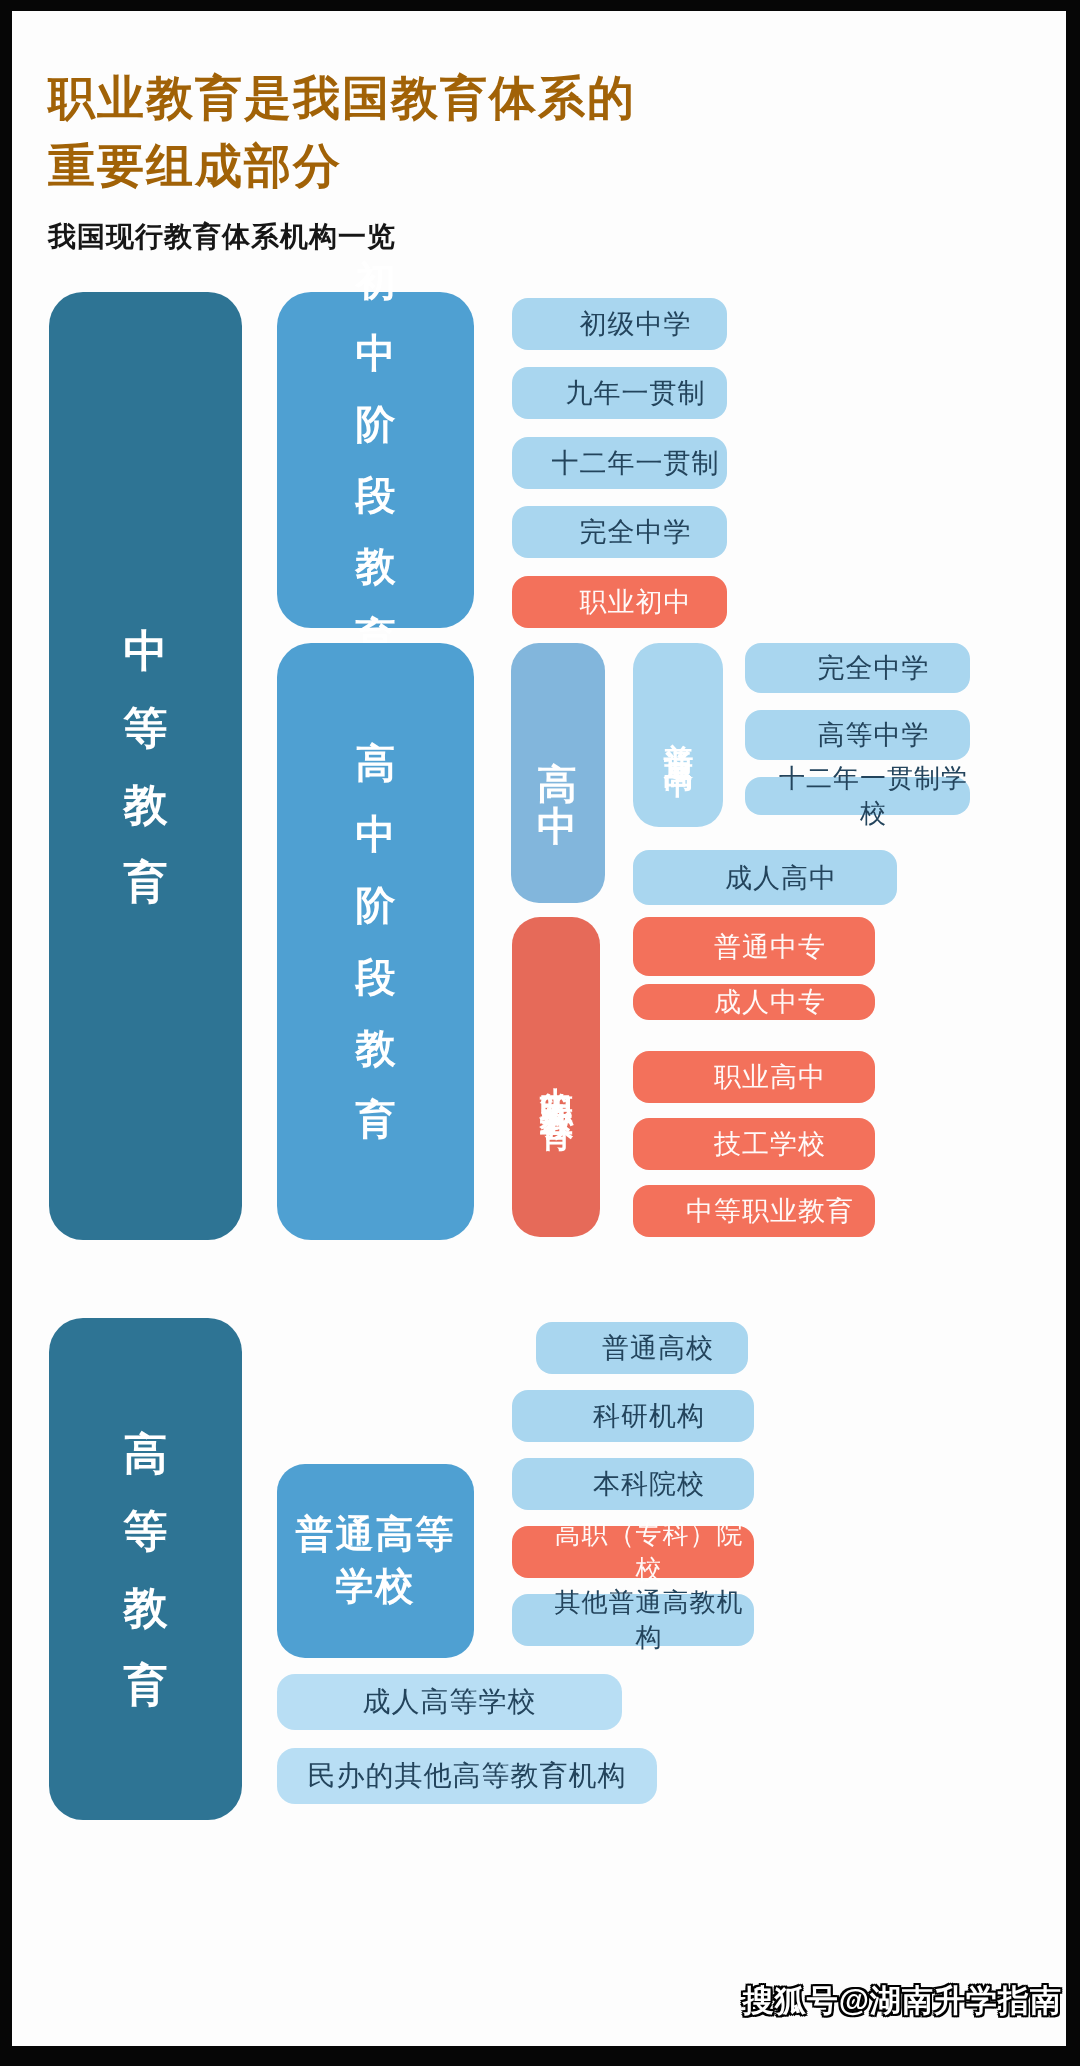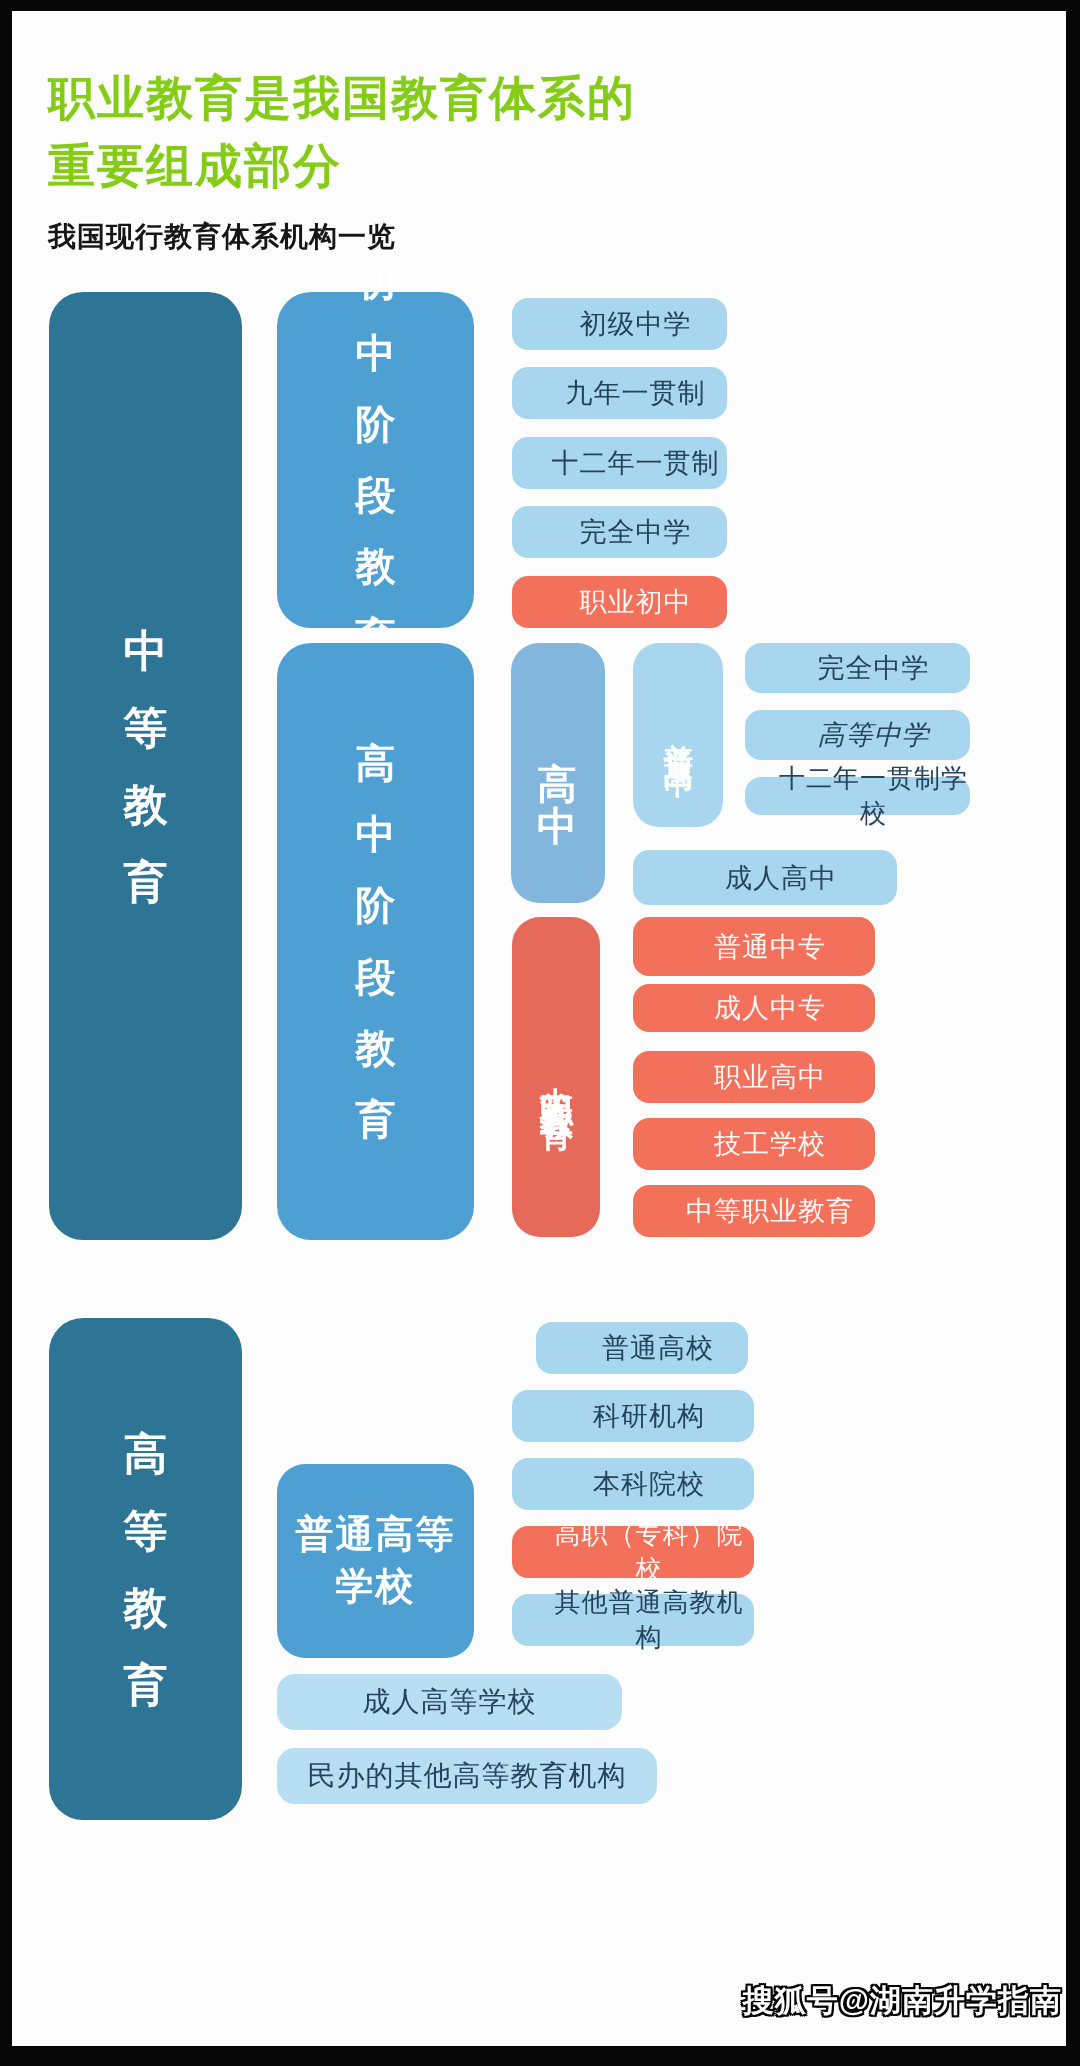--- a/index.html
+++ b/index.html
@@ -23,21 +23,21 @@
   .itm{font-size:27px;font-weight:500;color:#23445C;letter-spacing:1px;}
   .itm-red{font-size:27px;font-weight:500;color:rgba(255,255,255,.96);letter-spacing:1px;}
   .vert{writing-mode:vertical-rl;text-orientation:upright;color:#fff;font-weight:800;}
   .r16{border-radius:16px;padding-left:32px;}
   .r18{border-radius:18px;}
   .r26{border-radius:26px;}
   .r28{border-radius:28px;}
   .r34{border-radius:34px;}
   .title{
     position:absolute;left:48px;top:64px;width:760px;
-    font-size:47px;line-height:68px;font-weight:900;color:#84cc16;
+    font-size:47px;line-height:68px;font-weight:900;color:#a16207;
     letter-spacing:2px;white-space:pre-line;
   }
   .subtitle{
     position:absolute;left:48px;top:218px;font-size:28px;font-weight:600;
     color:#161616;letter-spacing:1px;
   }
   .grid2{font-size:44px;line-height:1.75;letter-spacing:1em;padding-left:1em;}
   .grid3{font-size:40px;line-height:1.78;letter-spacing:1em;padding-left:1em;}
   .big2{font-size:38px;line-height:1.36;letter-spacing:2px;}
   .watermark{
@@ -94,39 +94,39 @@
     <span class="vert" style="font-size:40px;letter-spacing:1.1em;">高中</span>
   </div>
 
   <div class="box c-light r26" style="left:633px;top:643px;width:90px;height:184px;">
     <span class="vert" style="font-size:30px;letter-spacing:0.28em;">普通高中</span>
   </div>
 
   <div class="box c-light r16" style="left:745px;top:643px;width:225px;height:50px;">
     <span class="itm">完全中学</span>
   </div>
-  <div class="box c-light r16" style="left:745px;top:710px;width:225px;height:50px;font-style:italic;">
+  <div class="box c-light r16" style="left:745px;top:710px;width:225px;height:50px;">
     <span class="itm">高等中学</span>
   </div>
   <div class="box c-light r16" style="left:745px;top:777px;width:225px;height:38px;">
     <span class="itm" style="font-size:26px;">十二年一贯制学校</span>
   </div>
 
   <div class="box c-light r16" style="left:633px;top:850px;width:264px;height:55px;">
     <span class="itm">成人高中</span>
   </div>
 
   <div class="box c-reddeep r28" style="left:512px;top:917px;width:88px;height:320px;">
     <span class="vert" style="font-size:33px;letter-spacing:0.16em;">中等职业教育</span>
   </div>
 
   <div class="box c-red r16" style="left:633px;top:917px;width:242px;height:59px;">
     <span class="itm-red">普通中专</span>
   </div>
-  <div class="box c-red r16" style="left:633px;top:984px;width:242px;height:48px;">
+  <div class="box c-red r16" style="left:633px;top:984px;width:242px;height:36px;">
     <span class="itm-red">成人中专</span>
   </div>
   <div class="box c-red r16" style="left:633px;top:1051px;width:242px;height:52px;">
     <span class="itm-red">职业高中</span>
   </div>
   <div class="box c-red r16" style="left:633px;top:1118px;width:242px;height:52px;">
     <span class="itm-red">技工学校</span>
   </div>
   <div class="box c-red r16" style="left:633px;top:1185px;width:242px;height:52px;">
     <span class="itm-red">中等职业教育</span>

